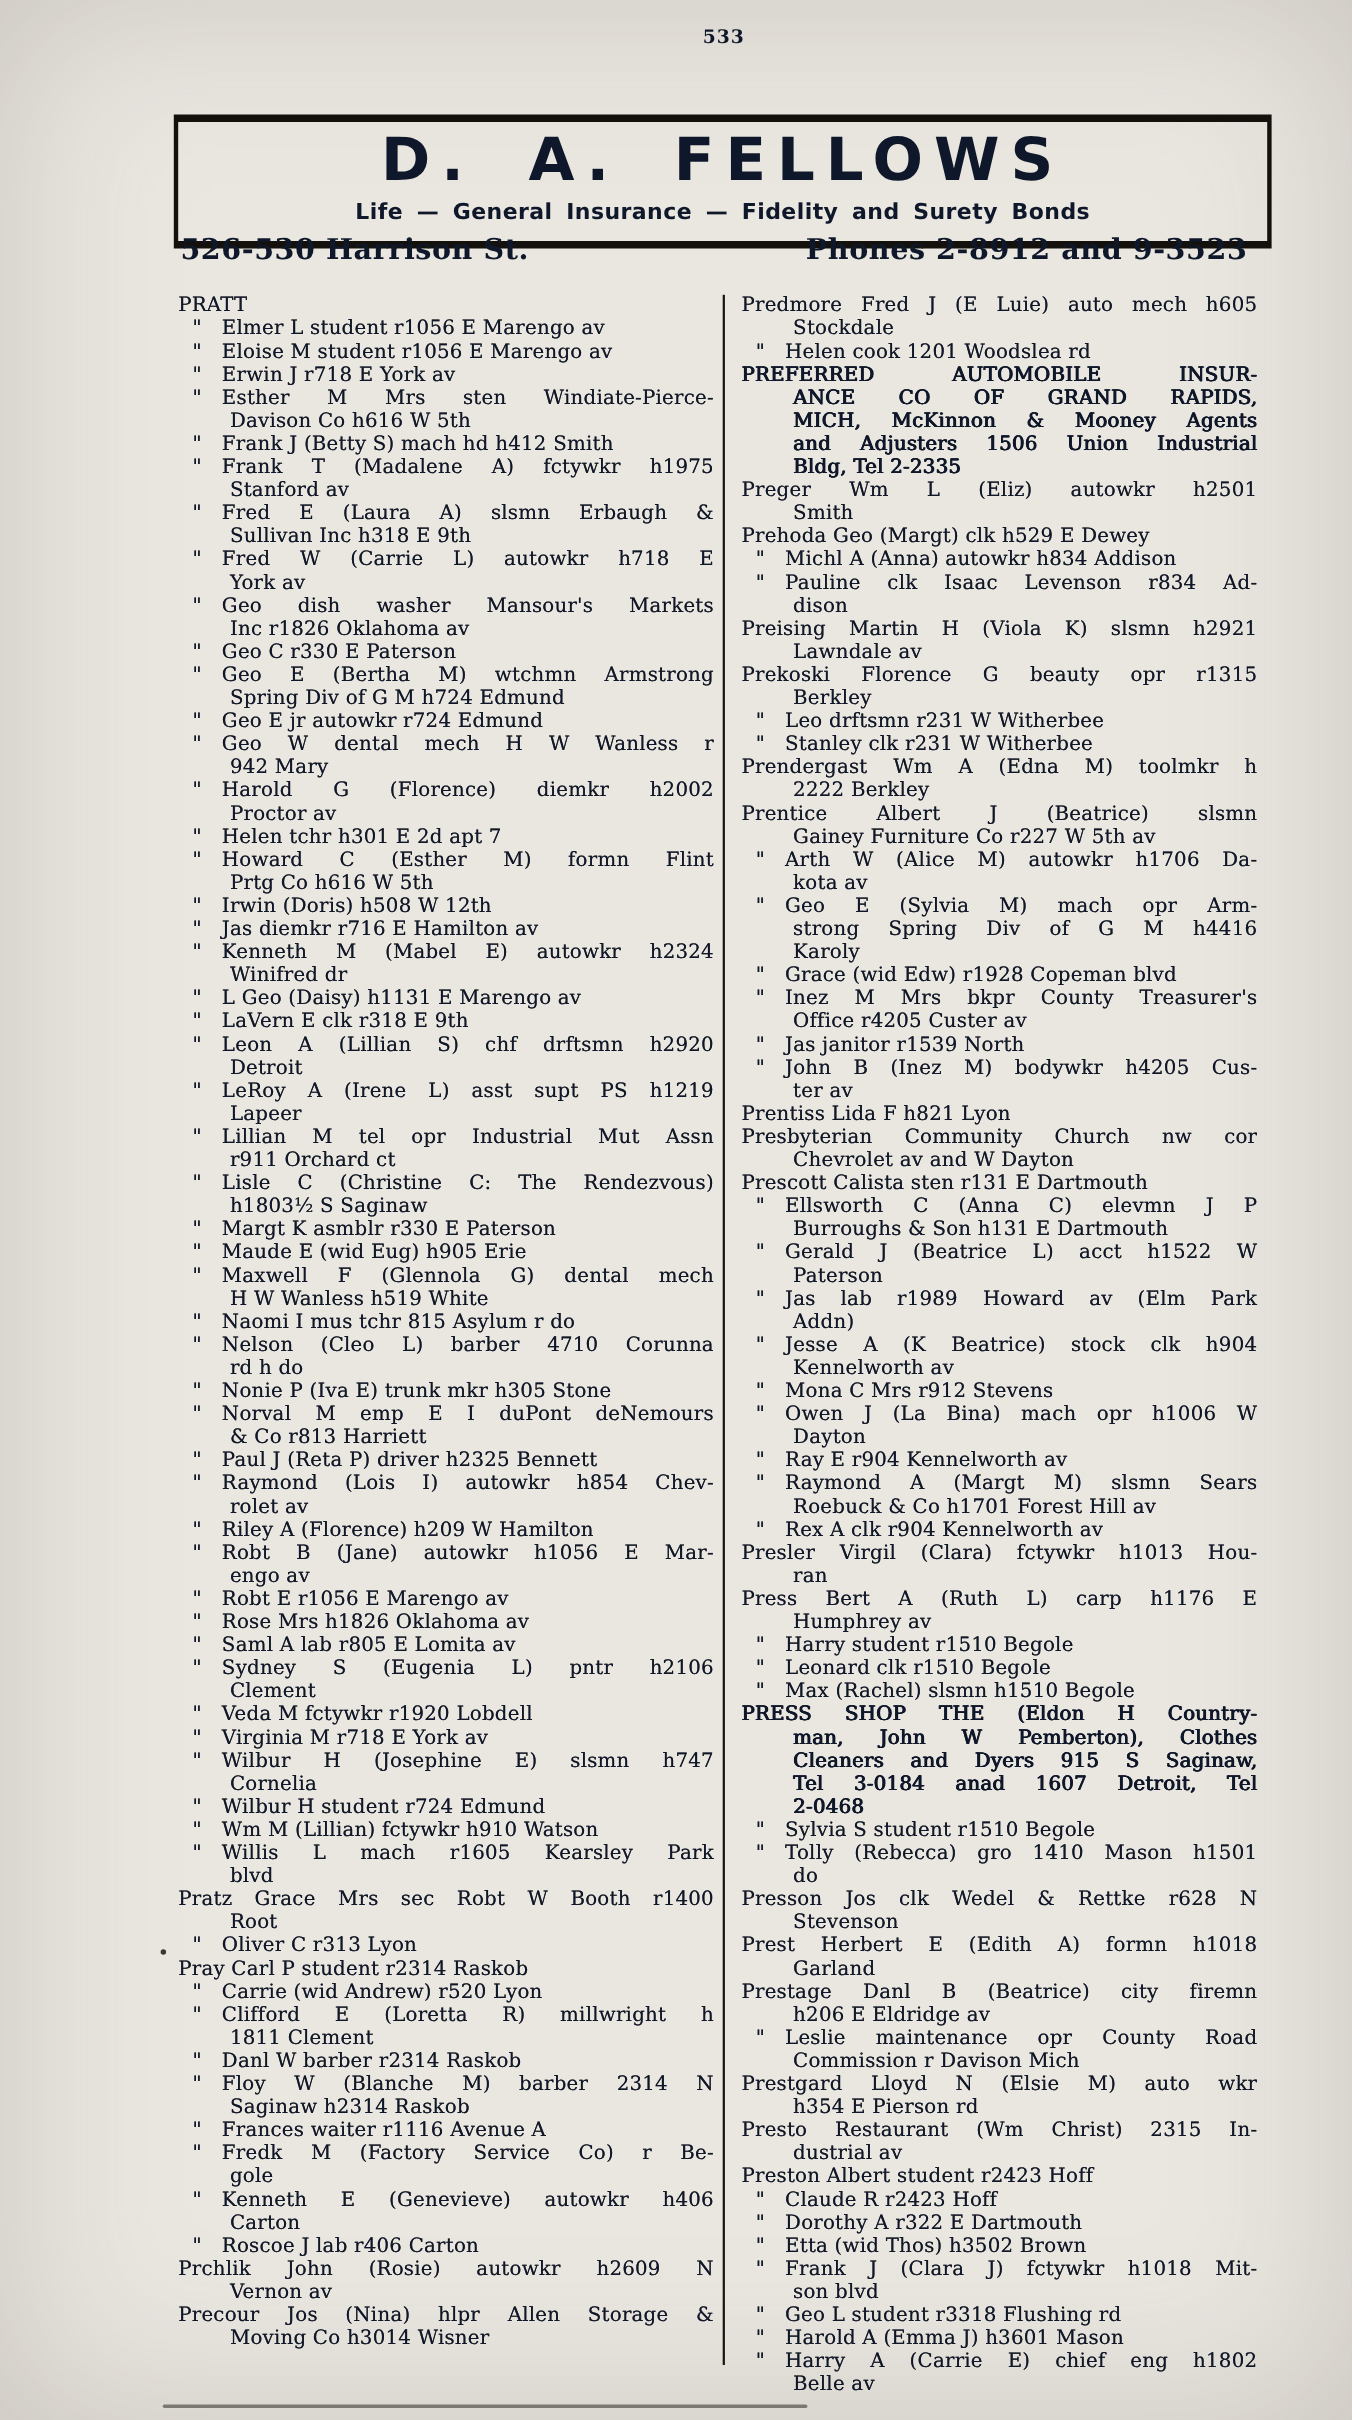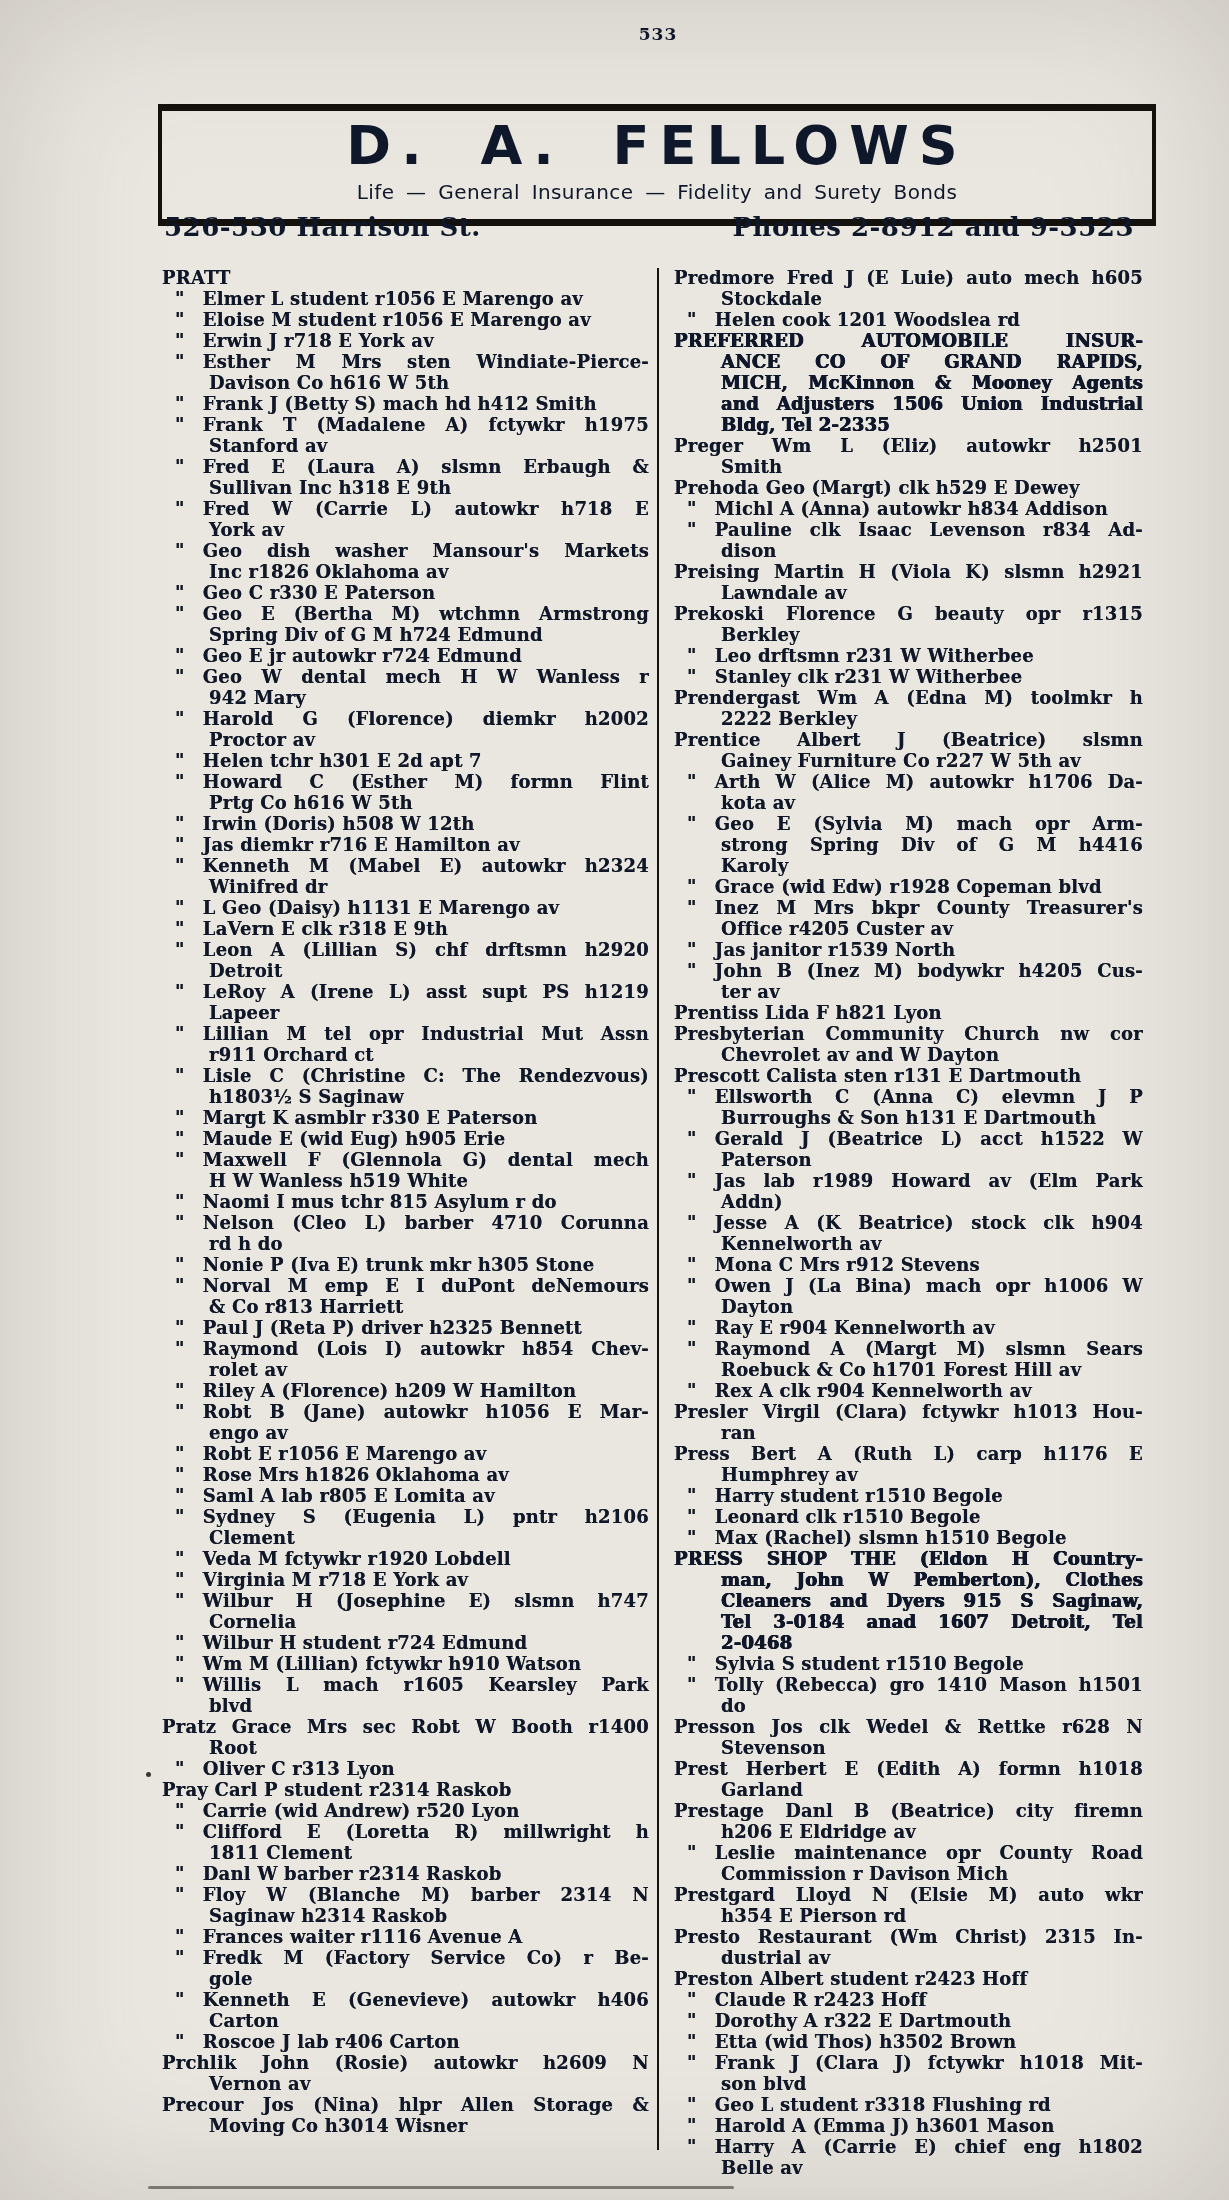--- a/index.html
+++ b/index.html
@@ -20,36 +20,36 @@
     border-top:7px solid #14110d; border-bottom:7px solid #14110d;
     border-left:4px solid #14110d; border-right:4px solid #14110d;
     box-sizing:border-box; text-align:center;
   }
   .adname{
     margin-top:6px; font-family:"DejaVu Sans", sans-serif; font-weight:bold;
     font-size:54px; line-height:58px; letter-spacing:10px; word-spacing:20px;
     white-space:nowrap;
   }
   .adtag{
-    margin-top:5px; font-family:"DejaVu Sans", sans-serif; font-weight:normal;
+    margin-top:5px; font-family:"DejaVu Sans", sans-serif; font-weight:bold;
     font-size:20px; line-height:24px; letter-spacing:.4px; word-spacing:5px;
   }
   .adrow{
     display:flex; justify-content:space-between; align-items:baseline;
     margin-top:8px; padding:0 18px 0 2px;
     font-size:26px; font-weight:bold; letter-spacing:.5px;
   }
   
   .divider{
     position:absolute; left:657px; top:268px; width:2px; height:1882px;
     background:#17140f;
   }
   .col{
     position:absolute; top:267px;
-    font-size:18px; line-height:21px; font-weight:bold; letter-spacing:.2px;
+    font-size:18px; line-height:21px; font-weight:normal; letter-spacing:.2px;
     text-shadow:0 0 .4px rgba(27,23,18,.75);
   }
   .col.left{left:162px; width:487px;}
   .col.right{left:674px; width:469px;}
   .ln{min-height:21px;}
   .ln.sub{padding-left:13px;}
   .ln.cont,.ln.bcont{padding-left:47px;}
   .ln.j{text-align:justify; text-align-last:justify;}
   .ln.bmain,.ln.bcont{
     text-shadow:.6px 0 0 currentColor, -.3px 0 0 currentColor, 0 0 .4px rgba(27,23,18,.8);

